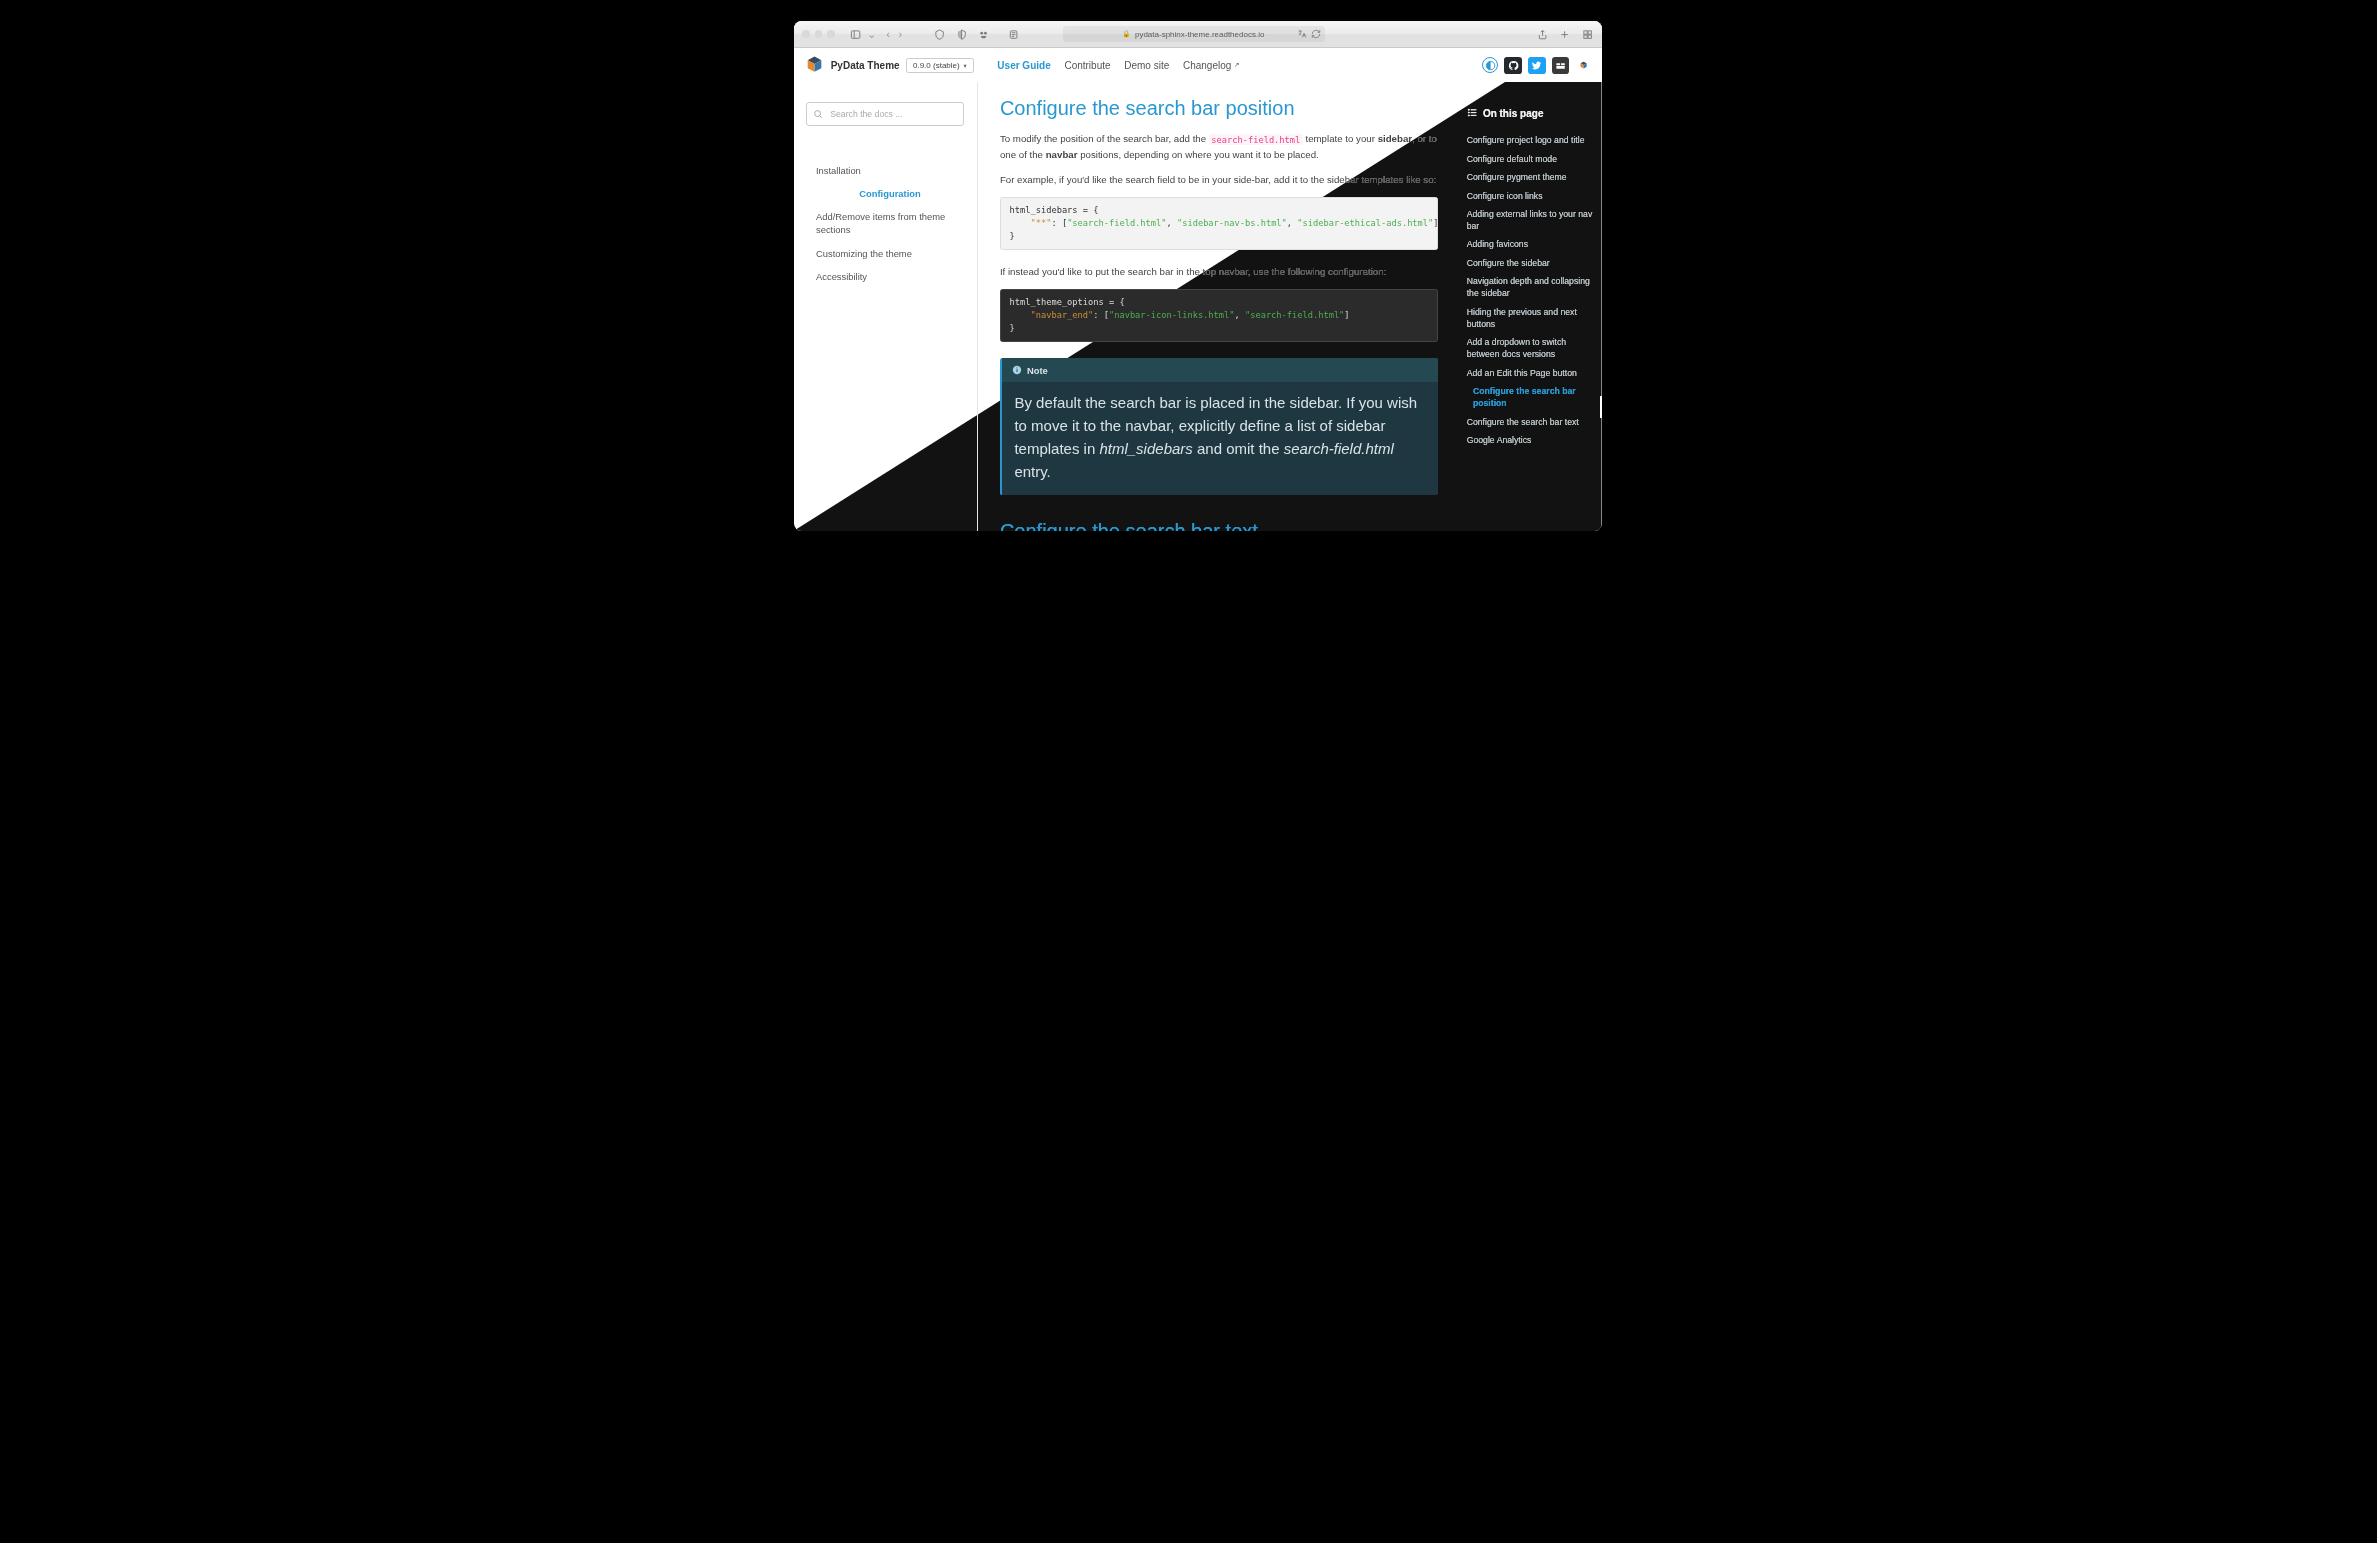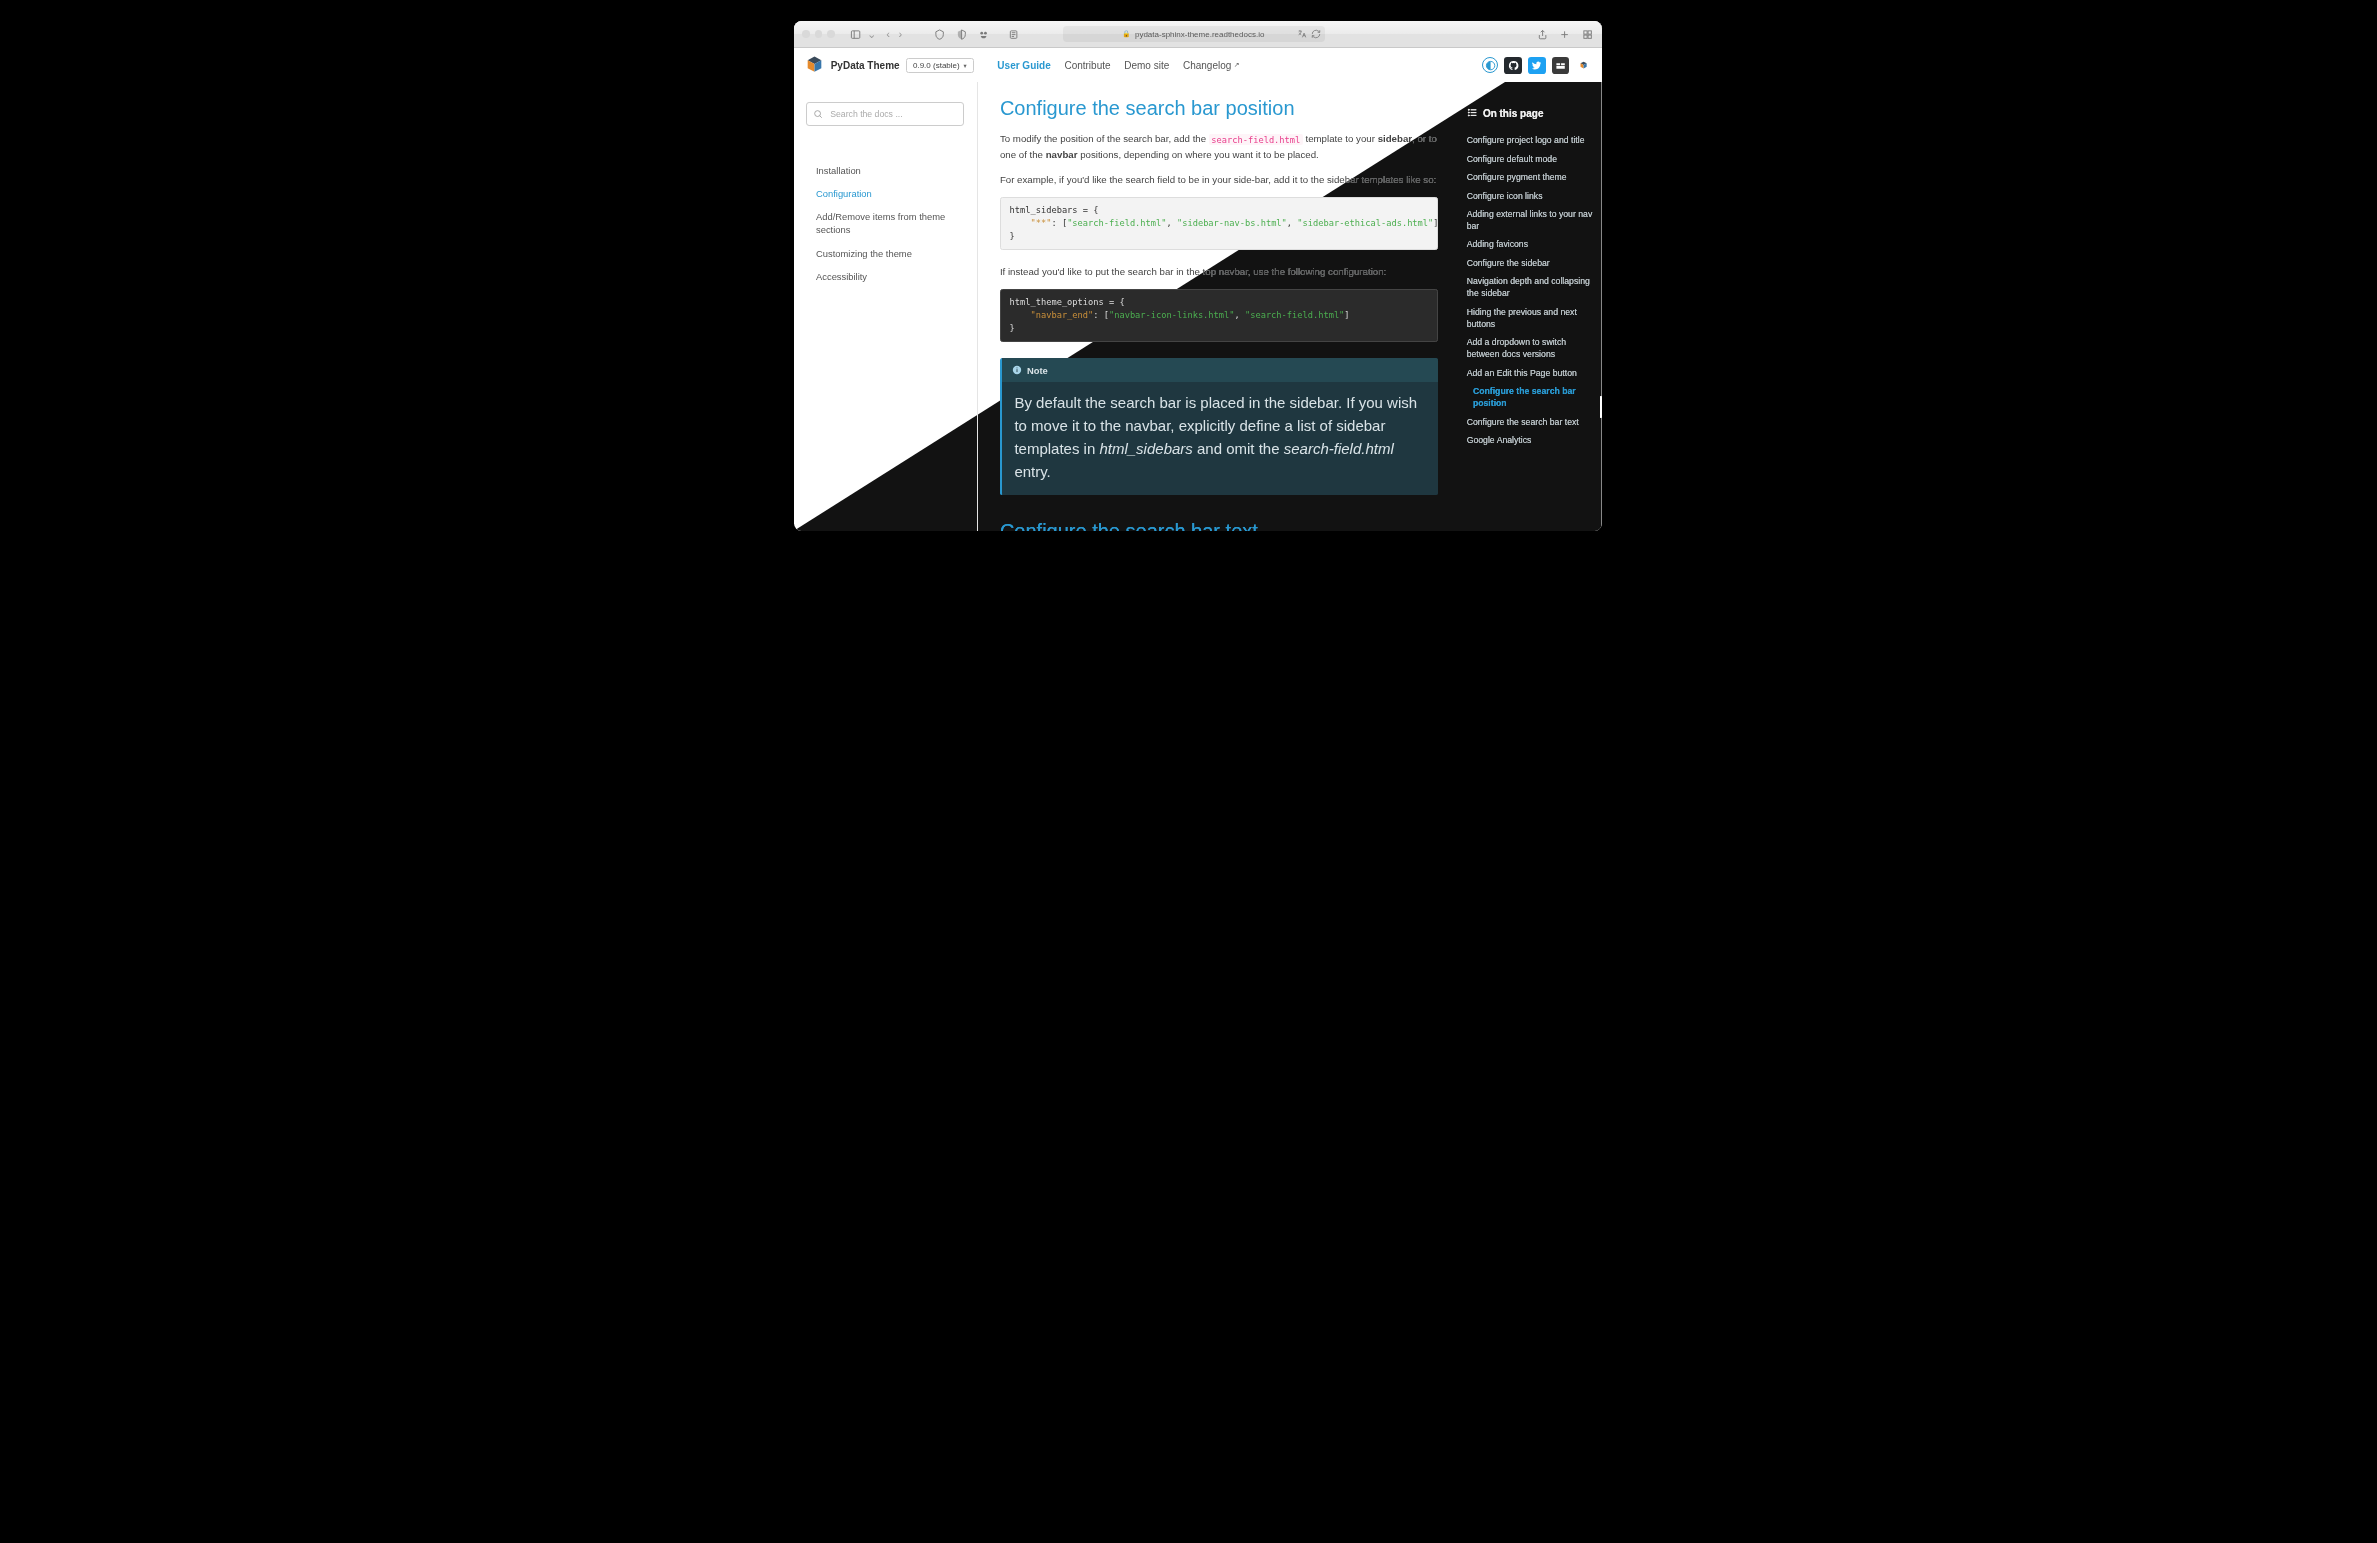--- a/index.html
+++ b/index.html
@@ -166,21 +166,21 @@
   .search-box input::placeholder { color:#aaa; }
   .side-nav { margin-top: 33px; padding-left: 10px; }
   .side-nav a {
     display:block;
     padding: 5px 0;
     color:#555;
     font-size:9.4px;
     text-decoration:none;
     line-height:1.4;
   }
-  .side-nav a.active { color:var(--accent); font-weight:400; }
+  .side-nav a.active { color:var(--accent); font-weight:700;text-align:center; }
 
   .main {
     flex:1;
     padding: 15px 22.4px 25px 22.4px;
     overflow:hidden;
     color:#333;
   }
   .main h1 {
     font-size: 20px;
     font-weight:500;

